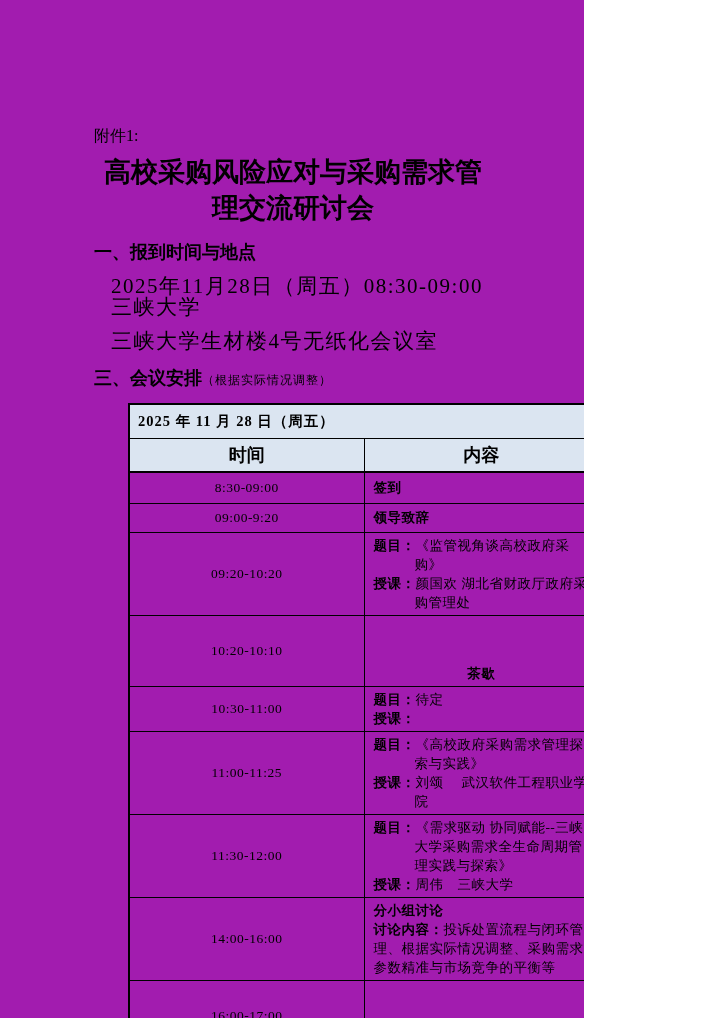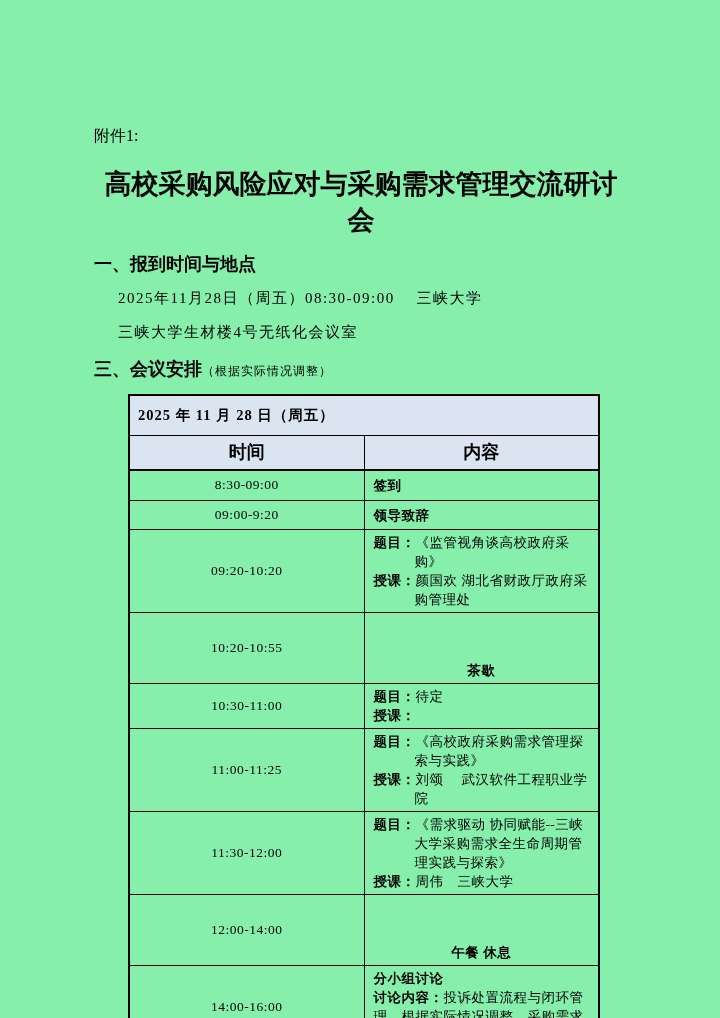--- a/index.html
+++ b/index.html
@@ -1,55 +1,55 @@
 <!DOCTYPE html>
 <html style="--header-bg: #dbe5f1; --border-c: #000000; --text-c: #000000;"><head>
 <meta charset="utf-8">
 <style>
   :root { --header-bg: #dbe5f1; --border-c: #000000; --text-c: #000000; }
   * { box-sizing: border-box; }
   html, body { margin: 0; padding: 0; background: #ffffff; }
   .page {
-    width: 720px; height: 1018px; background: #86efac; position: relative;
+    width: 584px; height: 1018px; background: #a21caf; position: relative;
     font-family: "Liberation Serif", "DejaVu Serif", serif; color: var(--text-c);
     overflow: hidden;
   }
   .content { padding: 126px 92px 0 94px; }
 
   .attachment { font-size: 16px; line-height: 20px; }
 
   .doc-title {
     font-family: "Liberation Sans", "DejaVu Sans", sans-serif;
     font-weight: bold; font-size: 27px; line-height: 36px;
-    text-align: center; margin-top: 20px; letter-spacing: 0px;
+    text-align: center; margin-top: 8px; letter-spacing: 0px;
   }
 
   .section-heading {
     font-family: "Liberation Sans", "DejaVu Sans", sans-serif;
     font-weight: bold; font-size: 18px; line-height: 22px; margin-top: 15px;
   }
   .section-heading .note {
     font-family: "Liberation Serif", "DejaVu Serif", serif;
     font-weight: normal; font-size: 12px; letter-spacing: 1px;
   }
   .section-body {
-    font-size: 15px; line-height: 21px; margin: 13px 0 0 24px; letter-spacing: 1.5px;
+    font-size: 21px; line-height: 21px; margin: 13px 0 0 17px; letter-spacing: 1.5px;
   }
 
   .agenda {
     border-collapse: collapse; table-layout: fixed;
     width: 472px; margin: 12px 0 0 34px;
     border: 2px solid var(--border-c);
     font-size: 13.5px;
   }
   .agenda th, .agenda td { border: 1px solid var(--border-c); }
   .agenda thead tr.date-row { height: 34px; }
   .agenda thead tr.cols-row { height: 34px; }
   .date-header-cell {
-    background: var(--header-bg); text-align: left; padding: 10px 8px;
+    background: var(--header-bg); text-align: left; padding: 4px 8px;
     font-size: 14.5px; font-weight: bold; letter-spacing: 1px;
   }
   .col-header-cell {
     background: var(--header-bg); text-align: center;
     font-size: 18px; font-weight: bold;
     border-bottom: 2px solid var(--border-c) !important;
   }
   .col-time { width: 102px; }
 
   .time-cell { text-align: center; vertical-align: middle; font-size: 13.5px; letter-spacing: 0.5px; margin-left: 27px; }
@@ -114,21 +114,21 @@
             </td>
           </tr>
           <tr>
             <td class="time-cell">09:20-10:20</td>
             <td class="content-cell">
               <div class="line left hang"><span class="b">题目：</span><span>《监管视角谈高校政府采购》</span></div>
               <div class="line left hang"><span class="b">授课：</span><span>颜国欢  湖北省财政厅政府采购管理处</span></div>
             </td>
           </tr>
           <tr>
-            <td class="time-cell">10:20-10:55</td>
+            <td class="time-cell">10:20-10:10</td>
             <td class="content-cell">
               <div class="line center"><span class="b">茶歇</span></div>
             </td>
           </tr>
           <tr>
             <td class="time-cell">10:30-11:00</td>
             <td class="content-cell">
               <div class="line left hang"><span class="b">题目：</span><span>待定</span></div>
               <div class="line left"><span class="b">授课：</span></div>
             </td>
@@ -141,26 +141,20 @@
             </td>
           </tr>
           <tr>
             <td class="time-cell">11:30-12:00</td>
             <td class="content-cell">
               <div class="line left hang"><span class="b">题目：</span><span>《需求驱动 协同赋能--三峡大学采购需求全生命周期管理实践与探索》</span></div>
               <div class="line left hang"><span class="b">授课：</span><span>周伟　三峡大学</span></div>
             </td>
           </tr>
           <tr>
-            <td class="time-cell">12:00-14:00</td>
-            <td class="content-cell">
-              <div class="line center"><span class="b">午餐 休息</span></div>
-            </td>
-          </tr>
-          <tr>
             <td class="time-cell">14:00-16:00</td>
             <td class="content-cell">
               <div class="line left"><span class="b">分小组讨论</span></div>
               <div class="line left"><span class="b">讨论内容：</span><span>投诉处置流程与闭环管理、根据实际情况调整、采购需求参数精准与市场竞争的平衡等</span></div>
             </td>
           </tr>
           <tr>
             <td class="time-cell">16:00-17:00</td>
             <td class="content-cell"></td>
           </tr>

